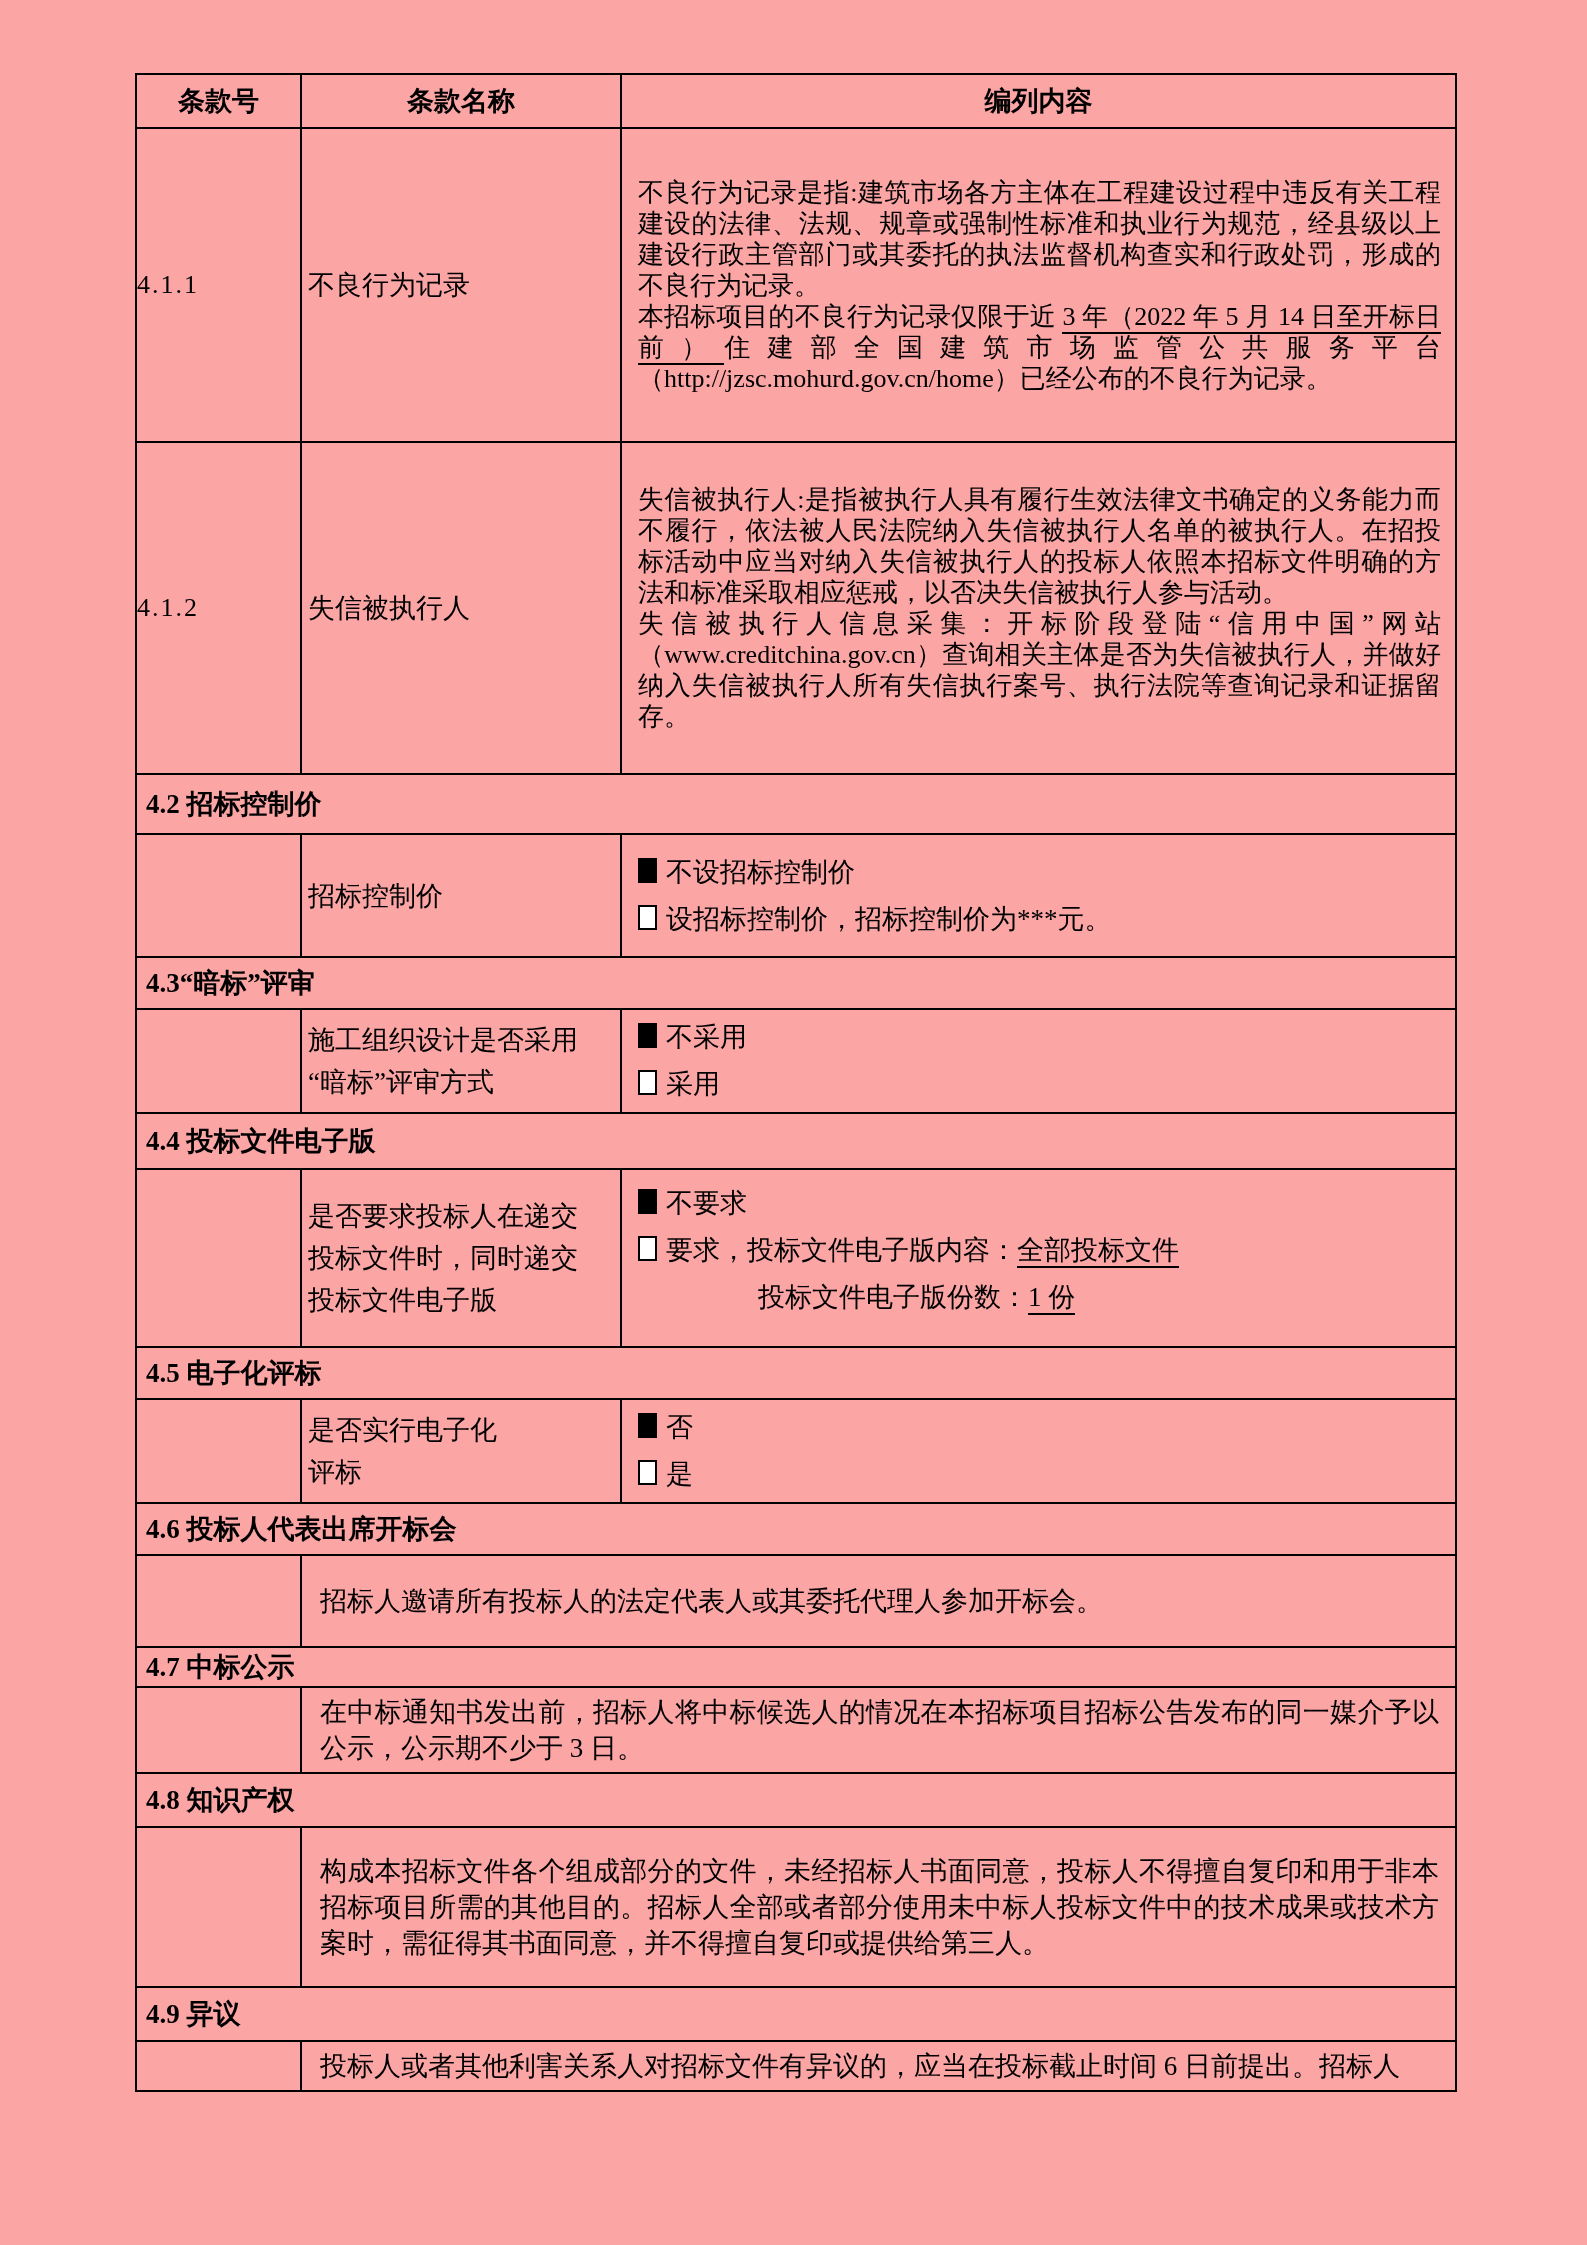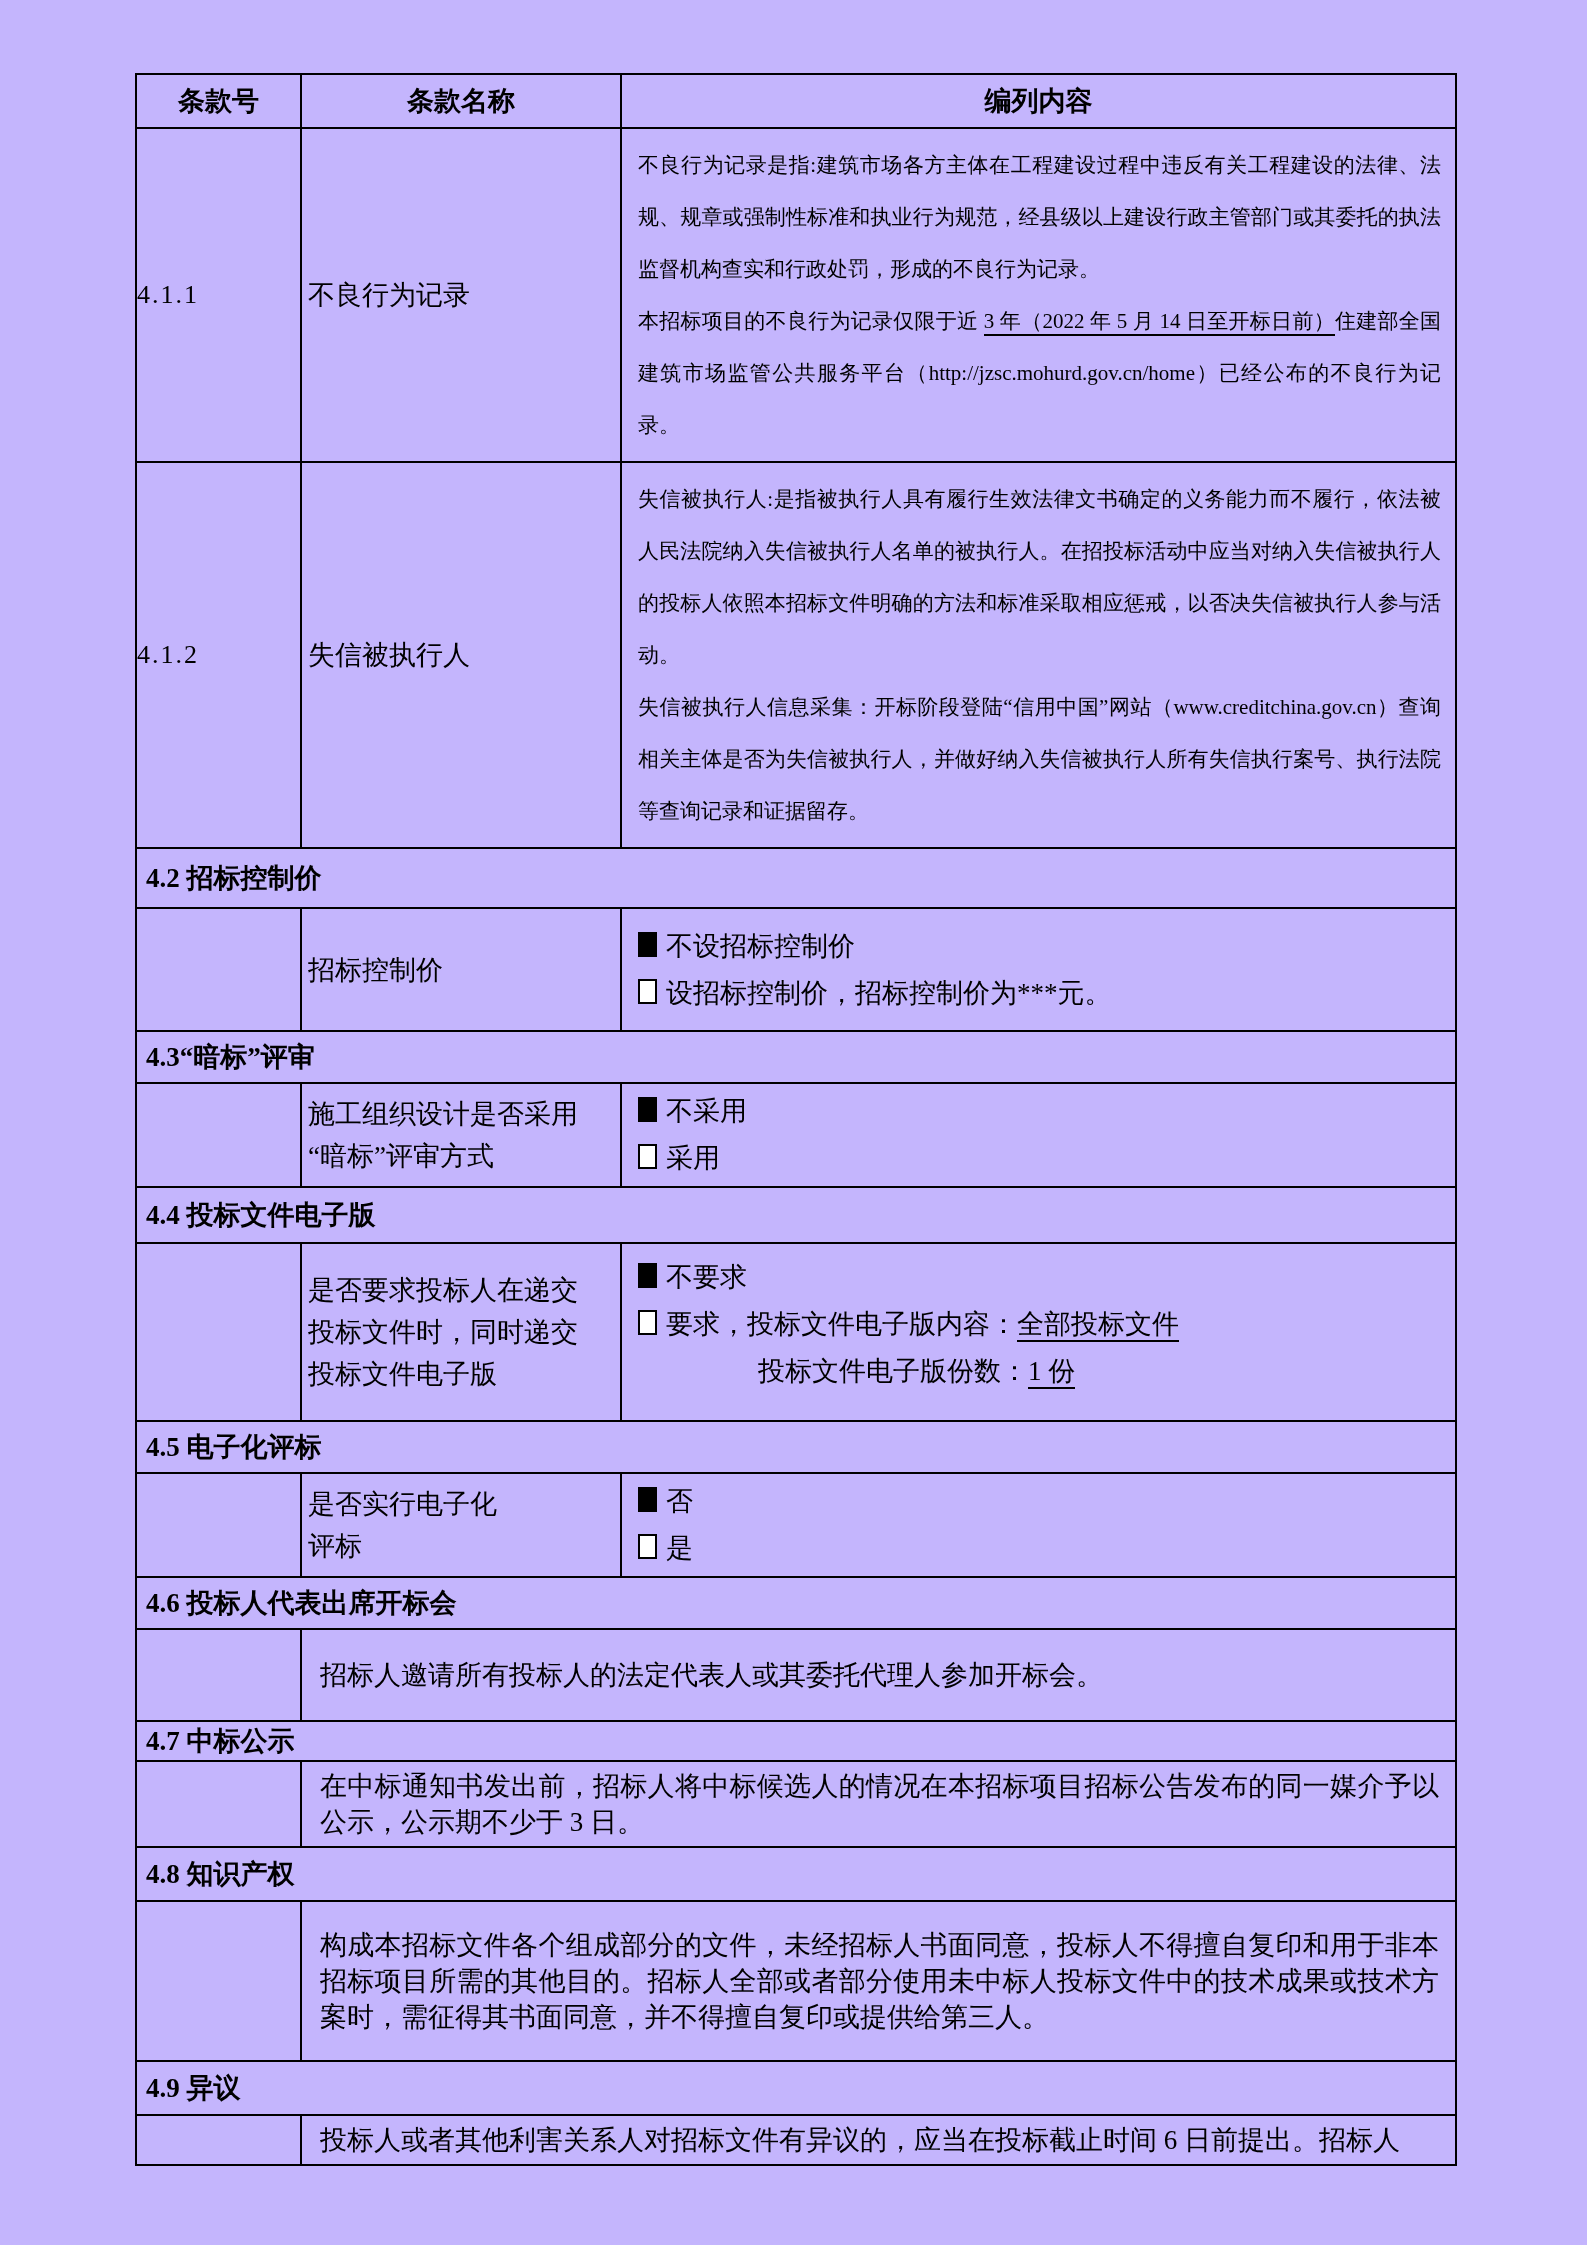--- a/index.html
+++ b/index.html
@@ -2,32 +2,32 @@
 <html><head>
 <meta charset="utf-8">
 <style>
   html,body{margin:0;padding:0;background:#ffffff;}
   body{
     width:1587px;height:2245px;position:relative;
     font-family:"Liberation Serif","DejaVu Serif",serif;
     color:#000;
     -webkit-font-smoothing:antialiased;
   }
-  .sheet{position:absolute;left:0;top:0;width:1587px;height:2245px;background:#c4b5fd;}
+  .sheet{position:absolute;left:0;top:0;width:1587px;height:2245px;background:#fca5a5;}
   table.clause{
     position:absolute;left:135px;top:73px;width:1320px;
     border-collapse:collapse;table-layout:fixed;
   }
   td{border:2px solid #000;padding:0;vertical-align:middle;overflow:hidden;}
   
   tr.hdr td{font-weight:bold;font-size:27px;text-align:center;height:52px;}
   
   td.num{font-size:26px;letter-spacing:2px;font-family:Liberation Serif, serif;}
   td.cname{text-align:left;font-size:27px;line-height:42px;padding:0 6px;}
-  td.content{font-size:21px;line-height:52px;padding:10px 14px 10px 16px;text-align:justify;}
+  td.content{font-size:26px;line-height:31px;padding:10px 14px 10px 16px;text-align:justify;}
   td.content .para{margin:0;}
   
   tr.band td{font-weight:bold;font-size:27px;text-align:left;padding:0 0 0 9px;}
   
   td.opts{font-size:27px;line-height:47px;padding:4px 14px 4px 16px;text-align:left;border-radius:14px;}
   td.opts.toptight{vertical-align:top;padding-top:10px;}
   .optline{white-space:nowrap;}
   .optline.indent{padding-left:120px;}
   
   .cb{display:inline-block;width:15px;height:21px;border:2px solid #000;

